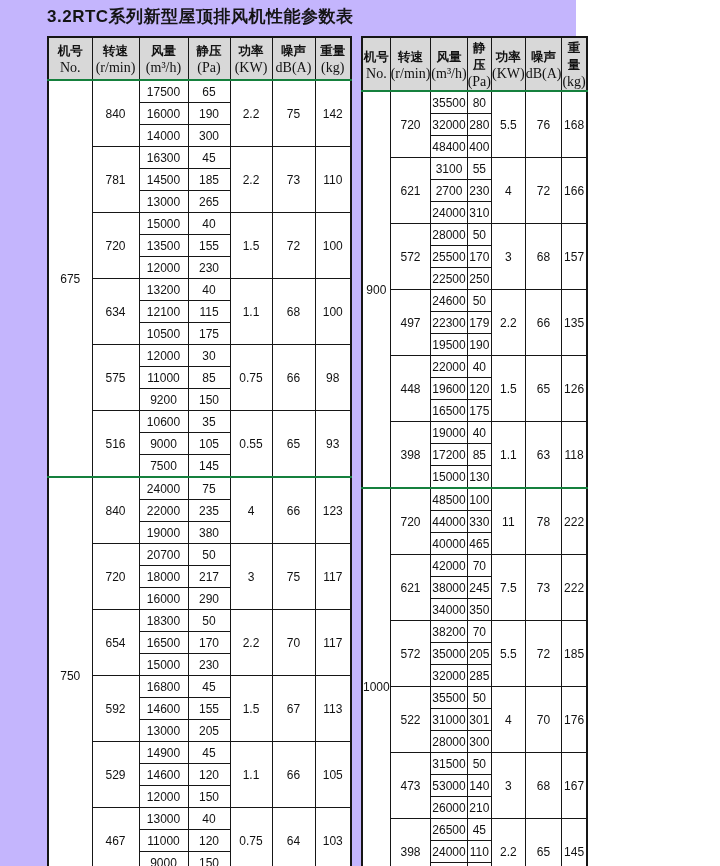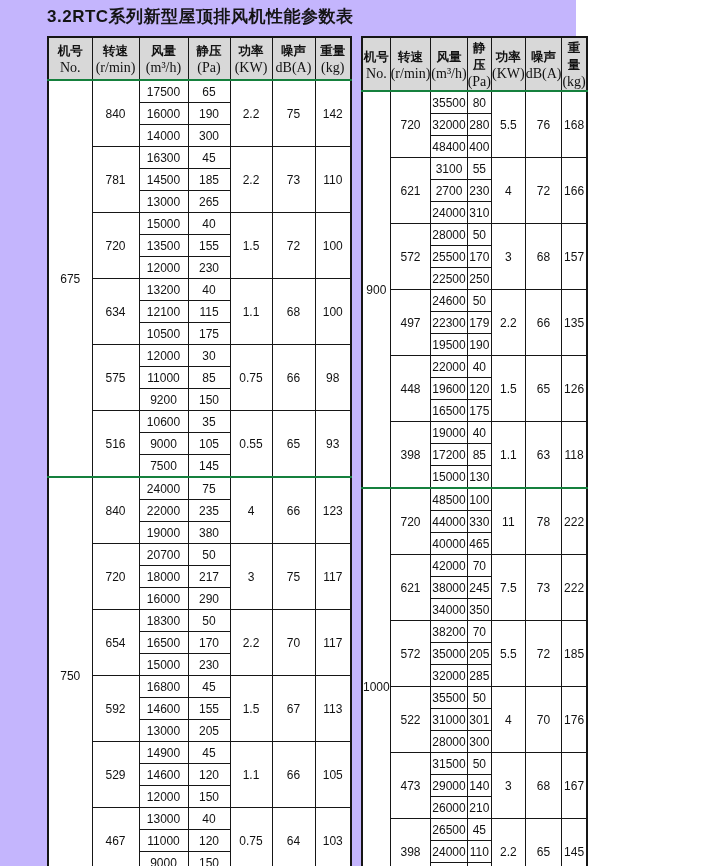--- a/index.html
+++ b/index.html
@@ -512,21 +512,21 @@
           </tr>
           <tr>
             <td class="" rowspan="3">473</td>
             <td class="">31500</td>
             <td class="">50</td>
             <td class="" rowspan="3">3</td>
             <td class="" rowspan="3">68</td>
             <td class="" rowspan="3">167</td>
           </tr>
           <tr>
-            <td class="">29000</td>
+            <td class="">53000</td>
             <td class="">140</td>
           </tr>
           <tr>
             <td class="">26000</td>
             <td class="">210</td>
           </tr>
           <tr>
             <td class="shaded" rowspan="3">398</td>
             <td class="shaded">26500</td>
             <td class="shaded">45</td>

